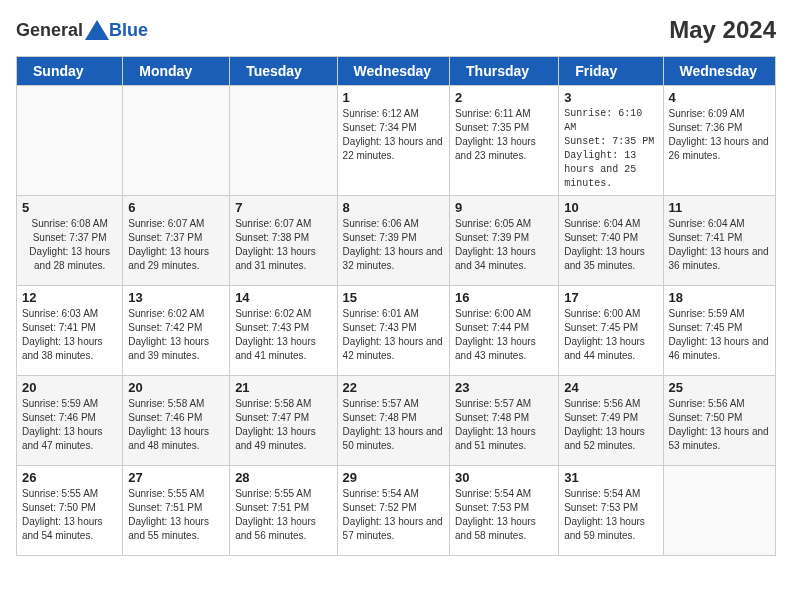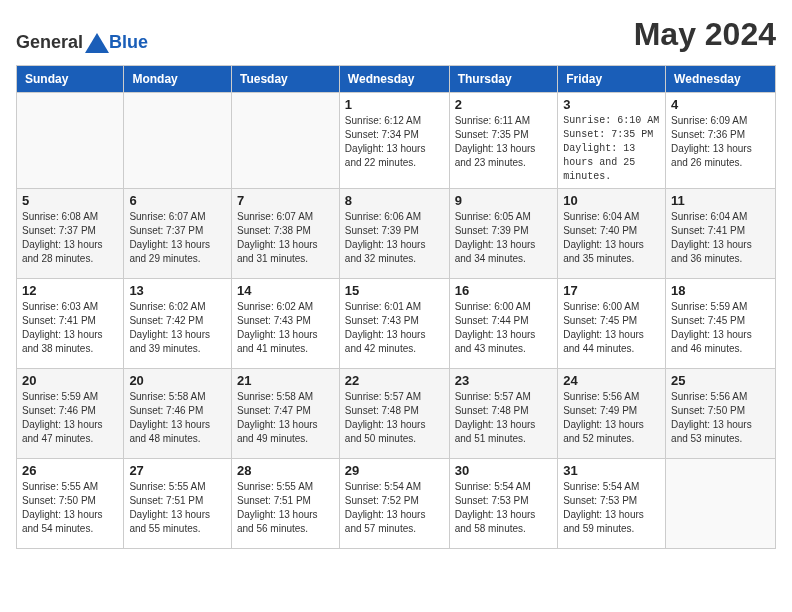--- a/index.html
+++ b/index.html
@@ -6,21 +6,21 @@
     body {
       font-family: Arial, sans-serif;
       background: #fff;
       width: 792px;
       min-height: 612px;
       padding: 16px;
     }
     .header {
       display: flex;
       justify-content: space-between;
-      align-items: flex-end;
+      align-items: center;
       margin-bottom: 12px;
       gap: 29px;
     }
     .logo {
       display: flex;
       align-items: center;
     }
     .logo-text-general {
       font-size: 18px;
       font-weight: bold;
@@ -33,41 +33,41 @@
     }
     .logo-icon {
       width: 24px;
       height: 20px;
       margin-left: 2px;
     }
     .title-block {
       text-align: right;
     }
     .month-year {
-      font-size: 32px;
+      font-size: 24px;
       font-weight: bold;
       color: #333;
     }
     .location {
       font-size: 14px;
       color: #555;
     }
     .calendar {
       width: 100%;
       border-collapse: collapse;
       font-size: 10.5px;
     }
     .calendar thead tr {
       background: #1a5eb8;
       color: #fff;
     }
     .calendar thead th {
-      padding: 6px 8px;
+      padding: 6px 16px;
       text-align: left;
-      font-size: 12px;
+      font-size: 14px;
       font-weight: bold;
       border: 1px solid #ccc;
     }
     .calendar tbody td {
       border: 1px solid #ccc;
       vertical-align: top;
       padding: 4px 5px;
       width: 113px;
       min-height: 80px;
       height: 90px;
@@ -145,21 +145,21 @@
         <td>
           <div class="day-number">4</div>
           <div class="day-info" style="white-space: pre-line;">Sunrise: 6:09 AM
 Sunset: 7:36 PM
 Daylight: 13 hours and 26 minutes.</div>
         </td>
       </tr>
       <tr>
         <td>
           <div class="day-number">5</div>
-          <div class="day-info" style="white-space: pre-line;">Sunrise: 6:08 AM
+          <div class="day-info" style="white-space: pre-line; text-align: center;">Sunrise: 6:08 AM
 Sunset: 7:37 PM
 Daylight: 13 hours and 28 minutes.</div>
         </td>
         <td>
           <div class="day-number">6</div>
           <div class="day-info" style="white-space: pre-line;">Sunrise: 6:07 AM
 Sunset: 7:37 PM
 Daylight: 13 hours and 29 minutes.</div>
         </td>
         <td>

